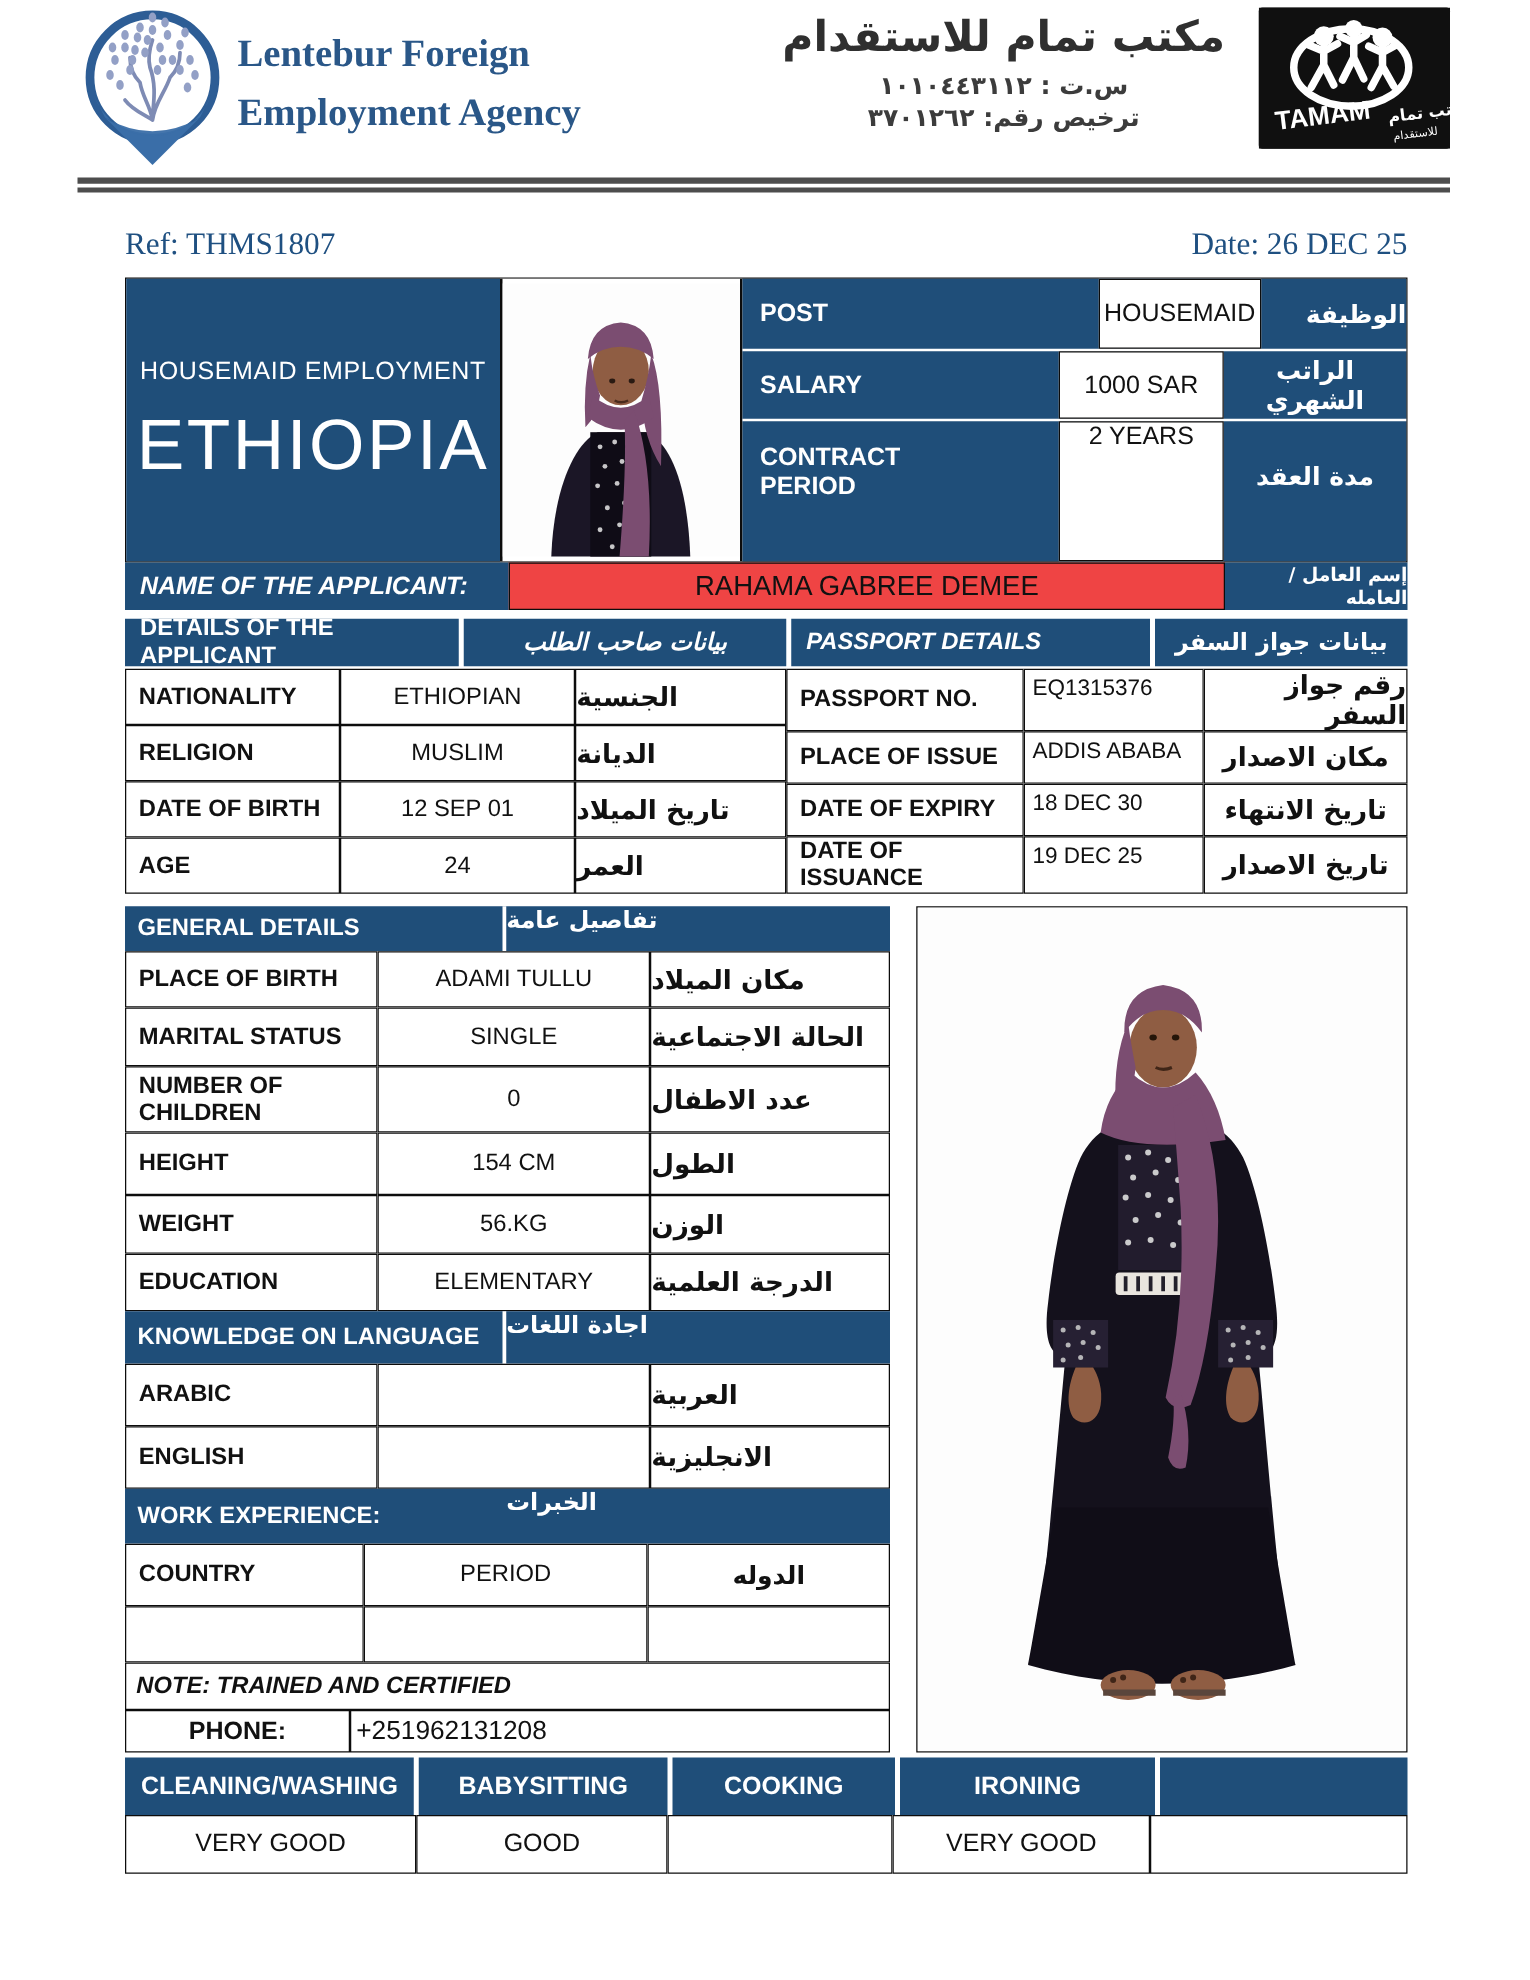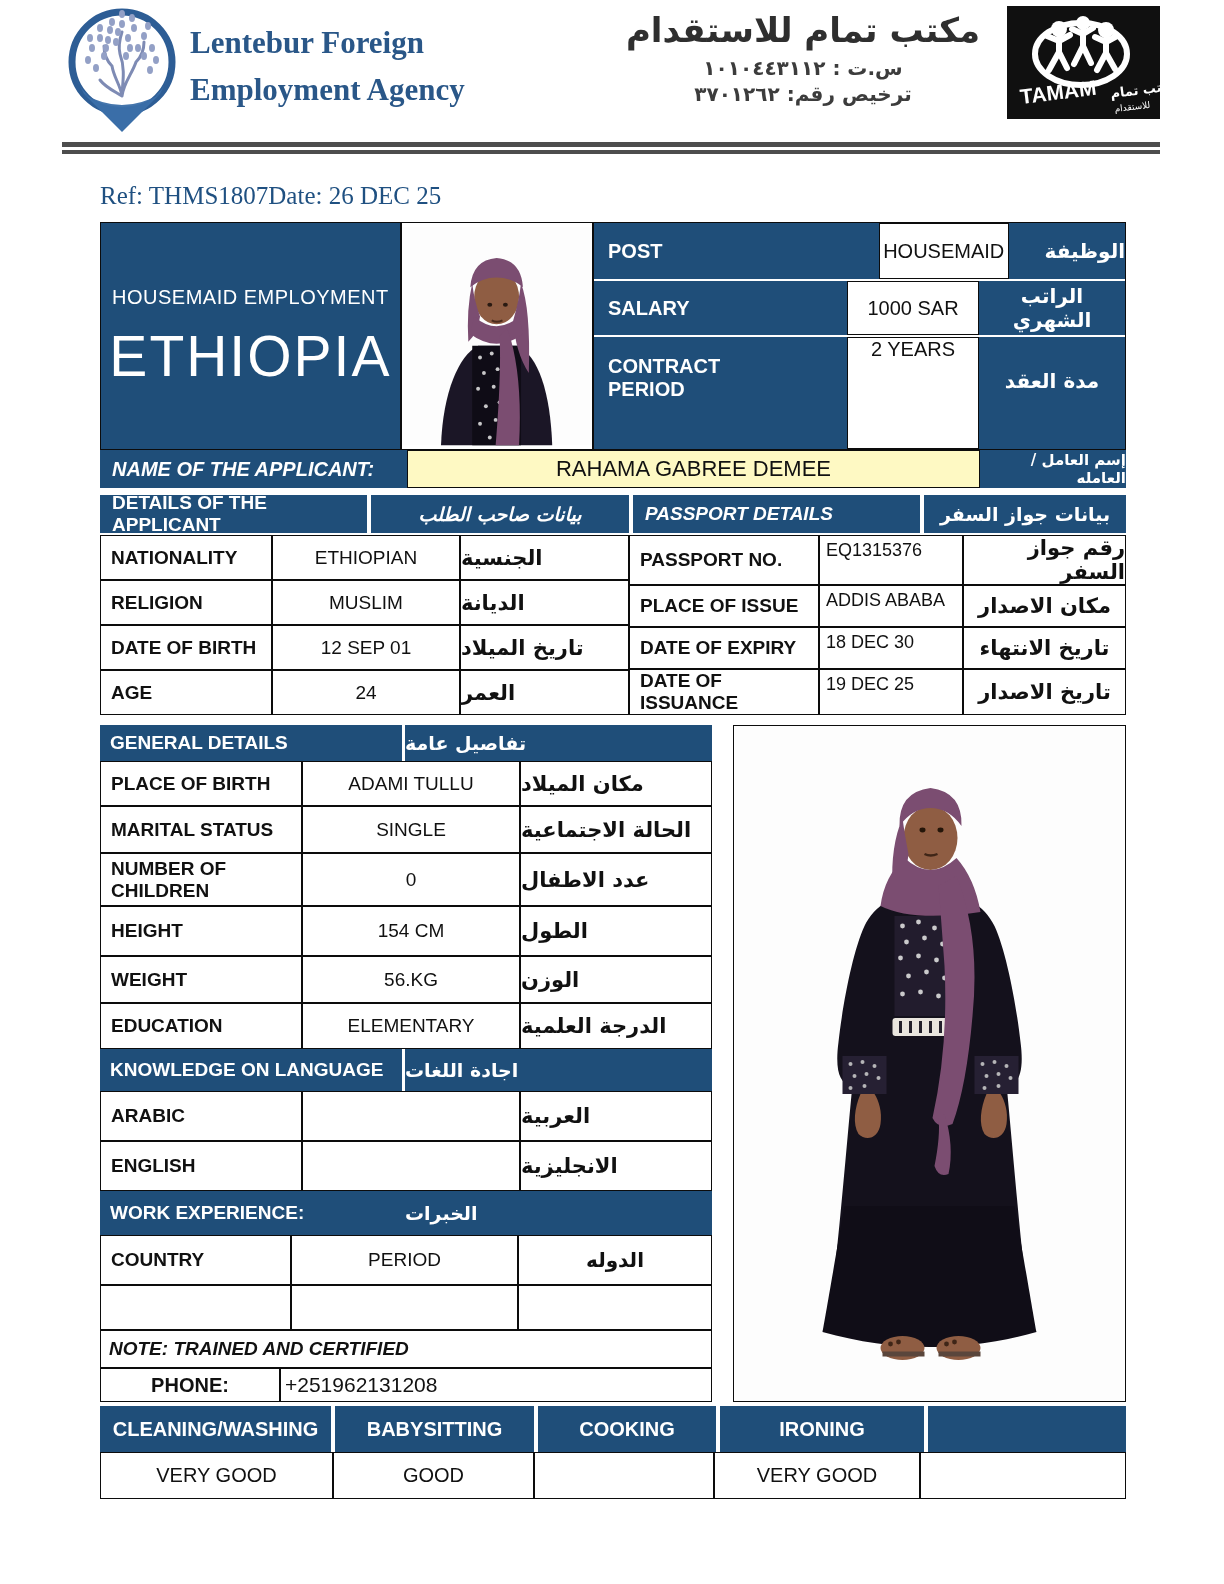--- a/index.html
+++ b/index.html
@@ -16,21 +16,21 @@
   .ar-head .l1 { font-size:34px; font-weight:bold; letter-spacing:0px; }
   .ar-head .l2 { font-size:20px; font-weight:bold; margin-top:6px; color:#3c3c3c;}
   .ar-head .l3 { font-size:20px; font-weight:bold; margin-top:2px; color:#3c3c3c;}
   .tamam-box { position:absolute; left:1007px; top:6px; width:153px; height:113px; background:#111; border-radius:3px; }
   .tamam-box svg { width:100%; height:100%; }
 
   .double-rule { position:absolute; left:62px; top:142px; width:1098px; height:12px;
                  border-top:5px solid #4d4d4d; border-bottom:4px solid #4d4d4d; }
 
   .refrow { position:absolute; left:100px; top:182px; width:1026px;
-            display:flex; justify-content:flex-start;
+            display:flex; justify-content:space-between;
             font-family:"Liberation Serif", serif; font-size:25px; color:#1F5081; }
 
   
   .main { position:absolute; left:100px; top:222px; width:1026px; }
   .blue { background:#1F4E79; color:#fff; }
   .ar { font-family:"DejaVu Sans", sans-serif; direction:rtl; }
 
   
   .secA { display:flex; height:228px; border:1px solid #0c0c0c; }
   .cellA1 { width:300px; background:#1F4E79; color:#fff; display:flex; flex-direction:column;
@@ -47,21 +47,21 @@
                 display:flex; align-items:center; justify-content:center;
                 border:1px solid #0c0c0c; }
   .arow .aar { flex:1; color:#fff; font-weight:bold; font-size:20px;
                display:flex; align-items:center; justify-content:center; text-align:center; }
   .rdiv { border-bottom:2px solid #fff; }
 
   
   .secB { display:flex; height:38px; margin-top:0px; }
   .secB .lbl { width:307px; font-style:italic; font-weight:bold; font-size:20px;
                display:flex; align-items:center; padding-left:12px; }
-  .secB .val { width:573px; background:#fef9c3; border:1px solid #0c0c0c; font-size:22px; color:#111;
+  .secB .val { width:573px; background:#ef4444; border:1px solid #0c0c0c; font-size:22px; color:#111;
                display:flex; align-items:center; justify-content:center; }
   .secB .aar { flex:1; font-size:15px; font-weight:bold; display:flex; align-items:center; justify-content:center; }
 
   
   .secC { display:flex; height:38px; margin-top:7px; gap:4px; }
   .secC > div { display:flex; align-items:center; font-weight:bold; font-size:19px; padding:0 12px; }
   .cC1 { width:267px; }
   .cC2 { width:258px; justify-content:center; font-style:italic; font-size:17px; }
   .cC3 { width:287px; font-style:italic; }
   .cC4 { flex:1; justify-content:center; font-size:18px; }
@@ -76,21 +76,21 @@
   .dL .c1 { width:172px; font-weight:bold; font-size:19px; padding-left:10px; }
   .dL .c2 { width:188px; justify-content:center; font-size:19px; }
   .dL .c3 { flex:1; justify-content:flex-end; padding-right:10px; font-weight:bold; font-size:21px; }
   .dR .c1 { width:190px; font-weight:bold; font-size:19px; padding-left:10px; }
   .dR .c2 { width:144px; font-size:18px; align-items:flex-start; padding:4px 0 0 6px; }
   .dR .c3 { flex:1; justify-content:center; font-weight:bold; font-size:21px; }
 
   
   .secE { display:flex; margin-top:10px; height:677px; }
   .eLeft { width:612px; display:flex; flex-direction:column; }
-  .ehead { display:flex; align-items:center; font-weight:bold; font-size:19px; color:#fff; background:#1F4E79; }
+  .ehead { display:flex; align-items:flex-start; font-weight:bold; font-size:19px; color:#fff; background:#1F4E79; }
   .ehead .h1 { width:305px; padding-left:10px; border-right:3px solid #fff; display:flex; align-items:center; height:100%; }
   .ehead .h2 { flex:1; display:flex; justify-content:flex-end; padding-right:14px; font-size:19px; }
   .ehead.noDiv .h1 { border-right:none; }
   .erow { display:flex; }
   .erow > div { border:1px solid #0c0c0c; background:#fff; color:#111; display:flex; align-items:center; }
   .erow .g1 { width:202px; font-weight:bold; font-size:19px; padding-left:10px; line-height:1.15; }
   .erow .g2 { width:218px; justify-content:center; font-size:19px; }
   .erow .g3 { flex:1; justify-content:flex-end; padding-right:12px; font-weight:bold; font-size:21px; }
   .erow .w1 { width:191px; font-weight:bold; font-size:19px; padding-left:10px; }
   .erow .w2 { width:227px; justify-content:center; font-size:19px; }

